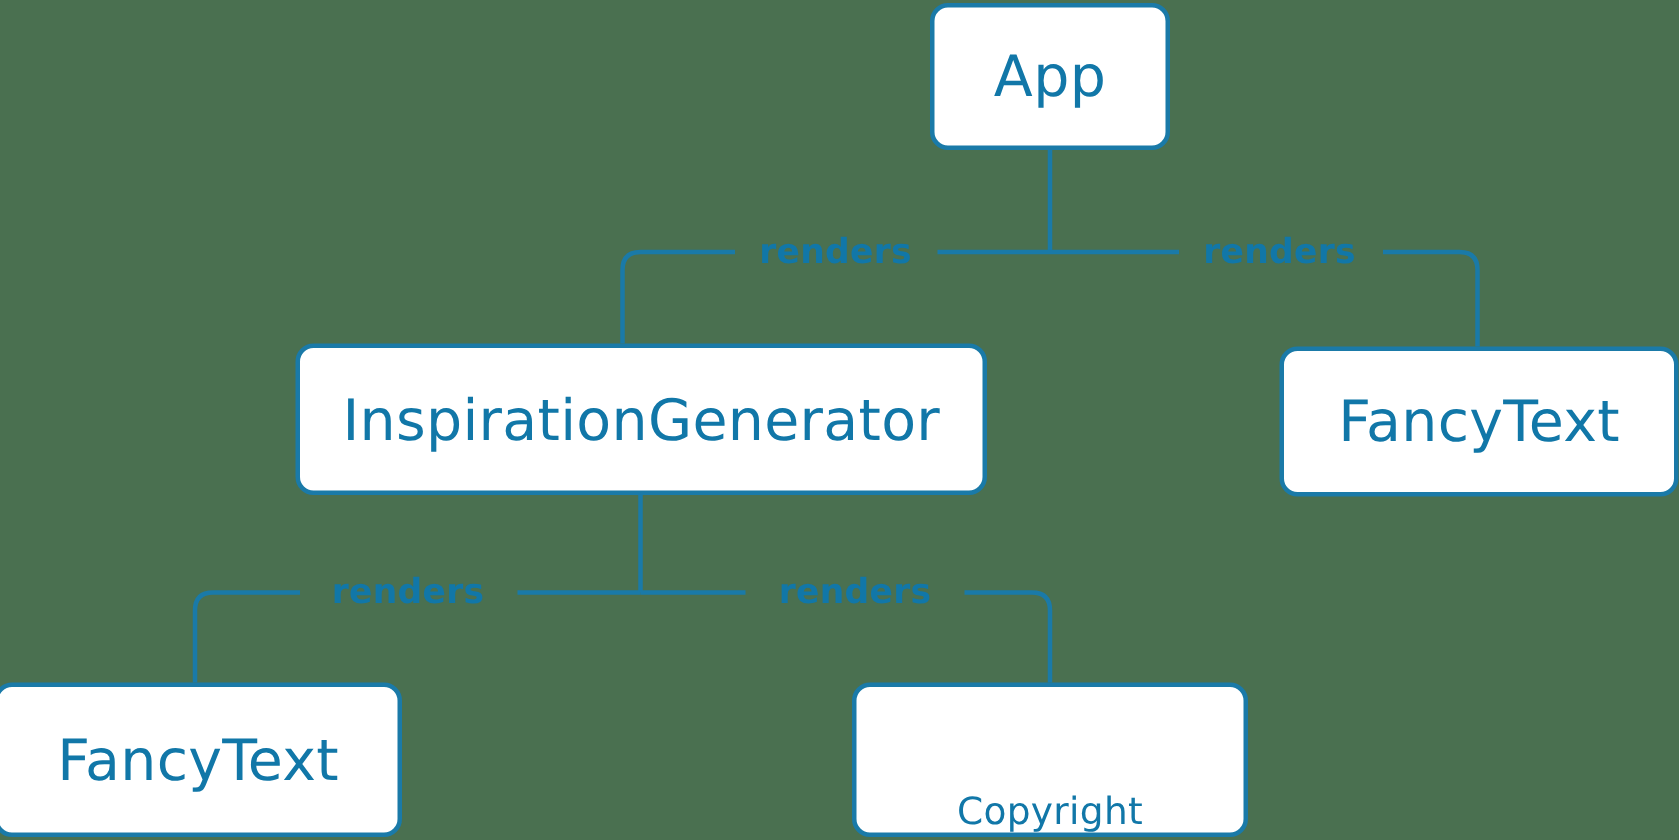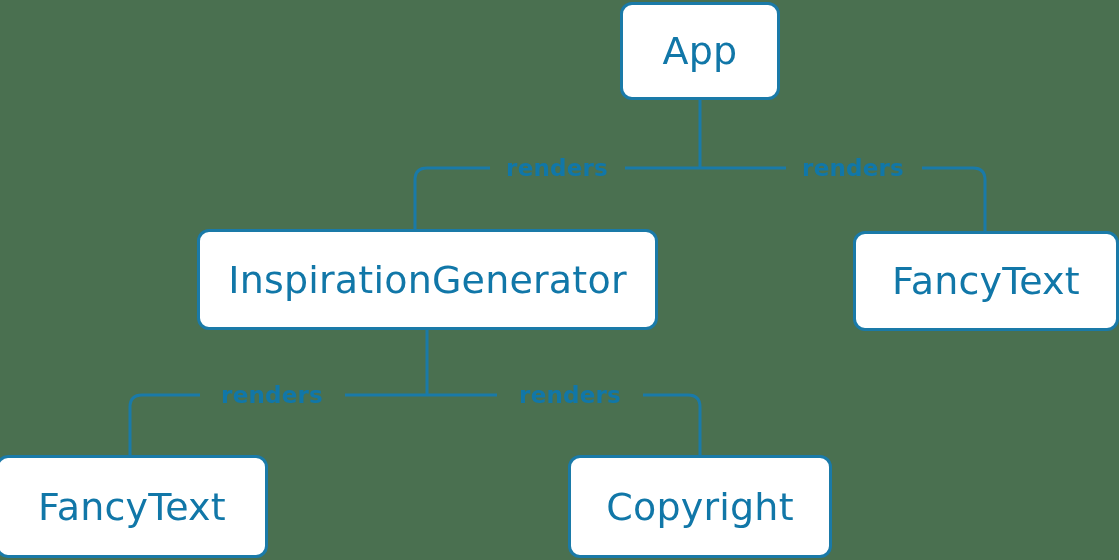--- a/index.html
+++ b/index.html
@@ -85,21 +85,21 @@
   </div>
 
   <div class="node" style="left:853px; top:231px; width:266px; height:100px; font-size:38px;">
     <span>FancyText</span>
   </div>
 
   <div class="node" style="left:-4px; top:455px; width:272px; height:103px; font-size:38px;">
     <span>FancyText</span>
   </div>
 
-  <div class="node" style="left:568px; top:455px; width:264px; height:103px; font-size:38px;">
+  <div class="node" style="left:568px; top:455px; width:264px; height:103px; font-size:25px;align-items:flex-end;">
     <span>Copyright</span>
   </div>
 
   <div class="edge-label" style="left:557px; top:168px;">renders</div>
 
   <div class="edge-label" style="left:853px; top:168px;">renders</div>
 
   <div class="edge-label" style="left:272px; top:395px;">renders</div>
 
   <div class="edge-label" style="left:570px; top:395px;">renders</div>

